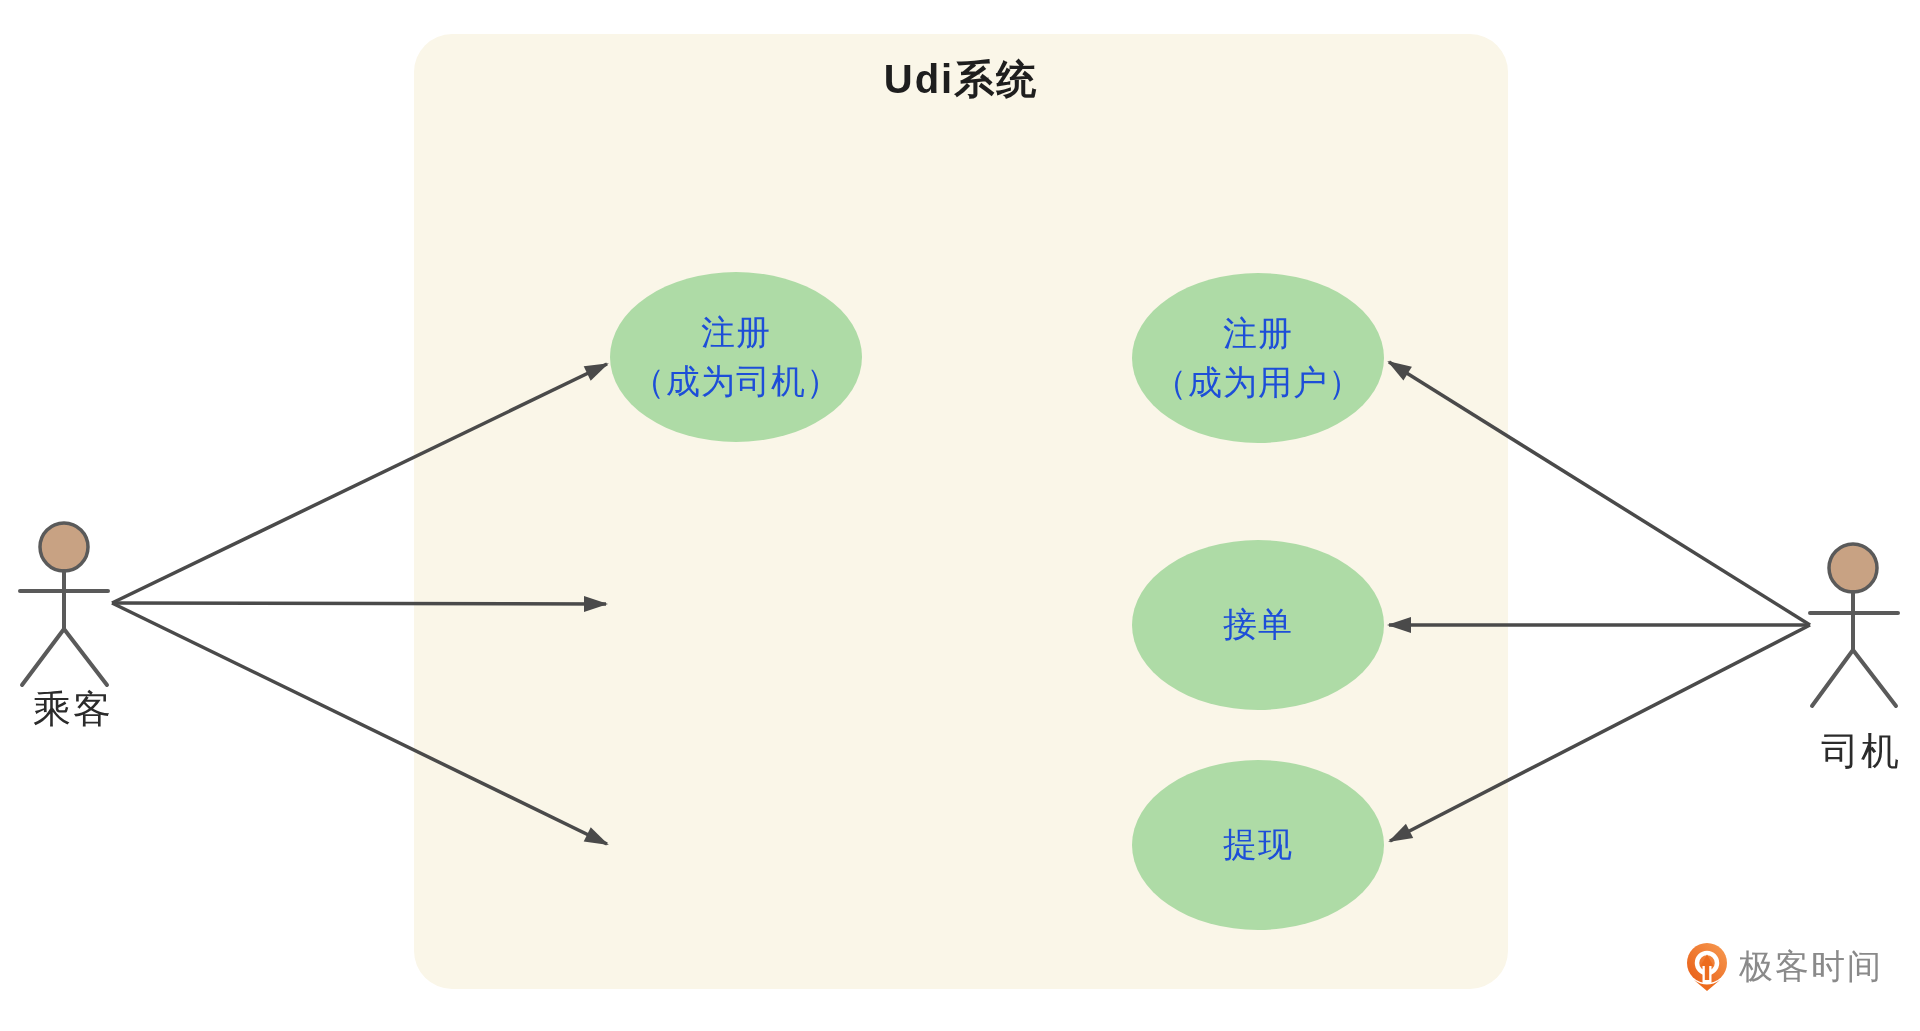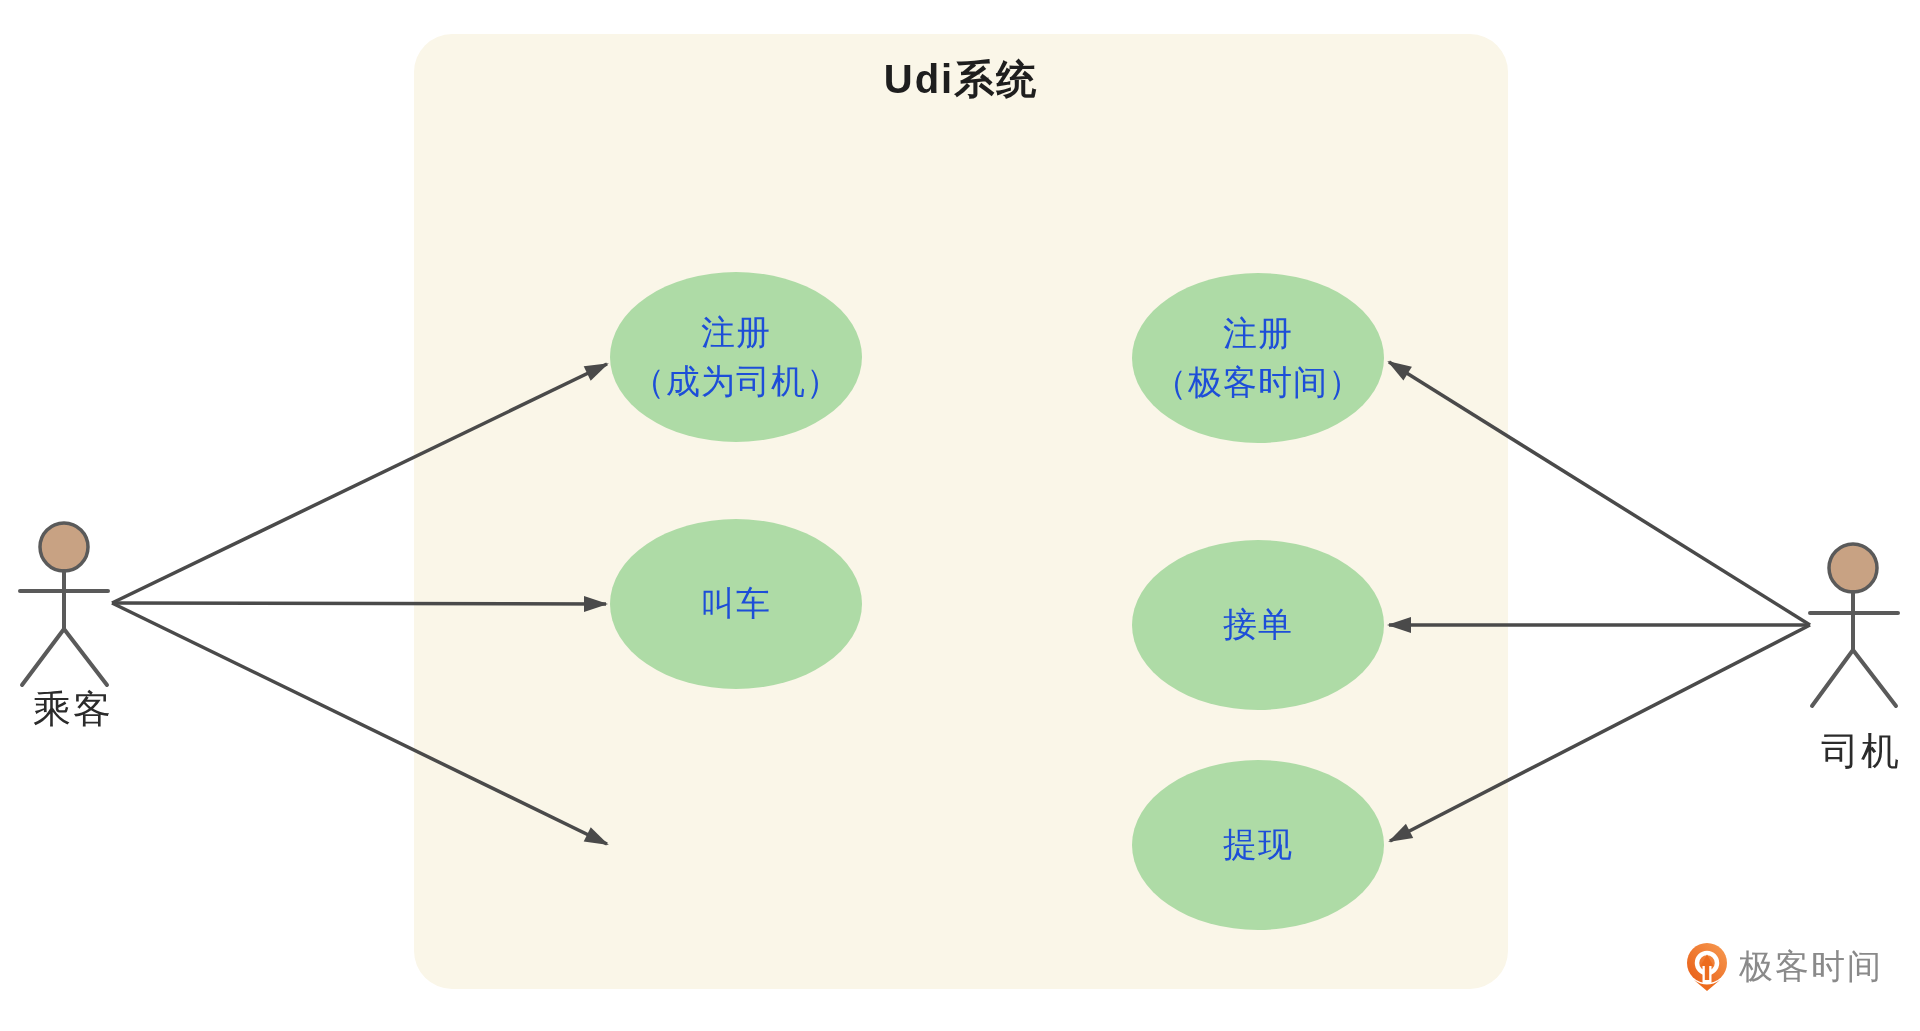--- a/index.html
+++ b/index.html
@@ -137,26 +137,23 @@
       <line x1="1810" y1="613" x2="1898" y2="613"></line>
       <line x1="1853" y1="650" x2="1812" y2="706"></line>
       <line x1="1853" y1="650" x2="1896" y2="706"></line>
     </g>
   </svg>
 
   <div class="usecase uc-l1">
     <span>注册</span>
     <span>（成为司机）</span>
   </div>
-  <div class="usecase uc-l2">
-    <span>叫车</span>
-  </div>
   <div class="usecase uc-r1">
     <span>注册</span>
-    <span>（极客时间）</span>
+    <span>（成为用户）</span>
   </div>
   <div class="usecase uc-r2">
     <span>接单</span>
   </div>
   <div class="usecase uc-r3">
     <span>提现</span>
   </div>
 
   <div class="actor-label passenger">乘客</div>
   <div class="actor-label driver">司机</div>

